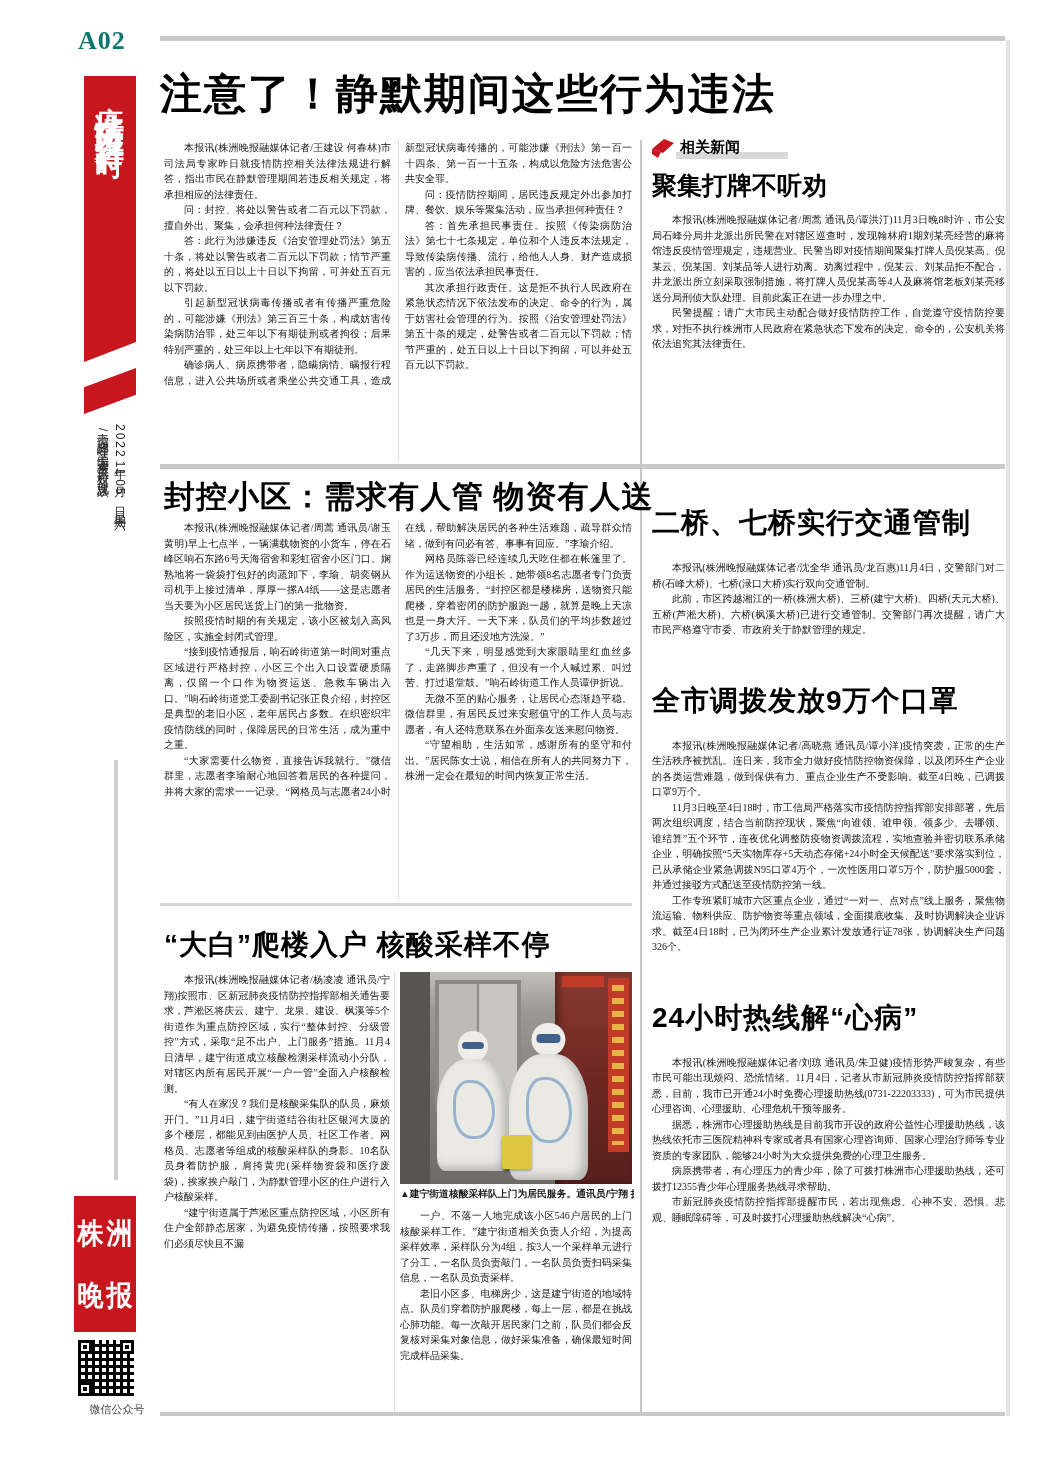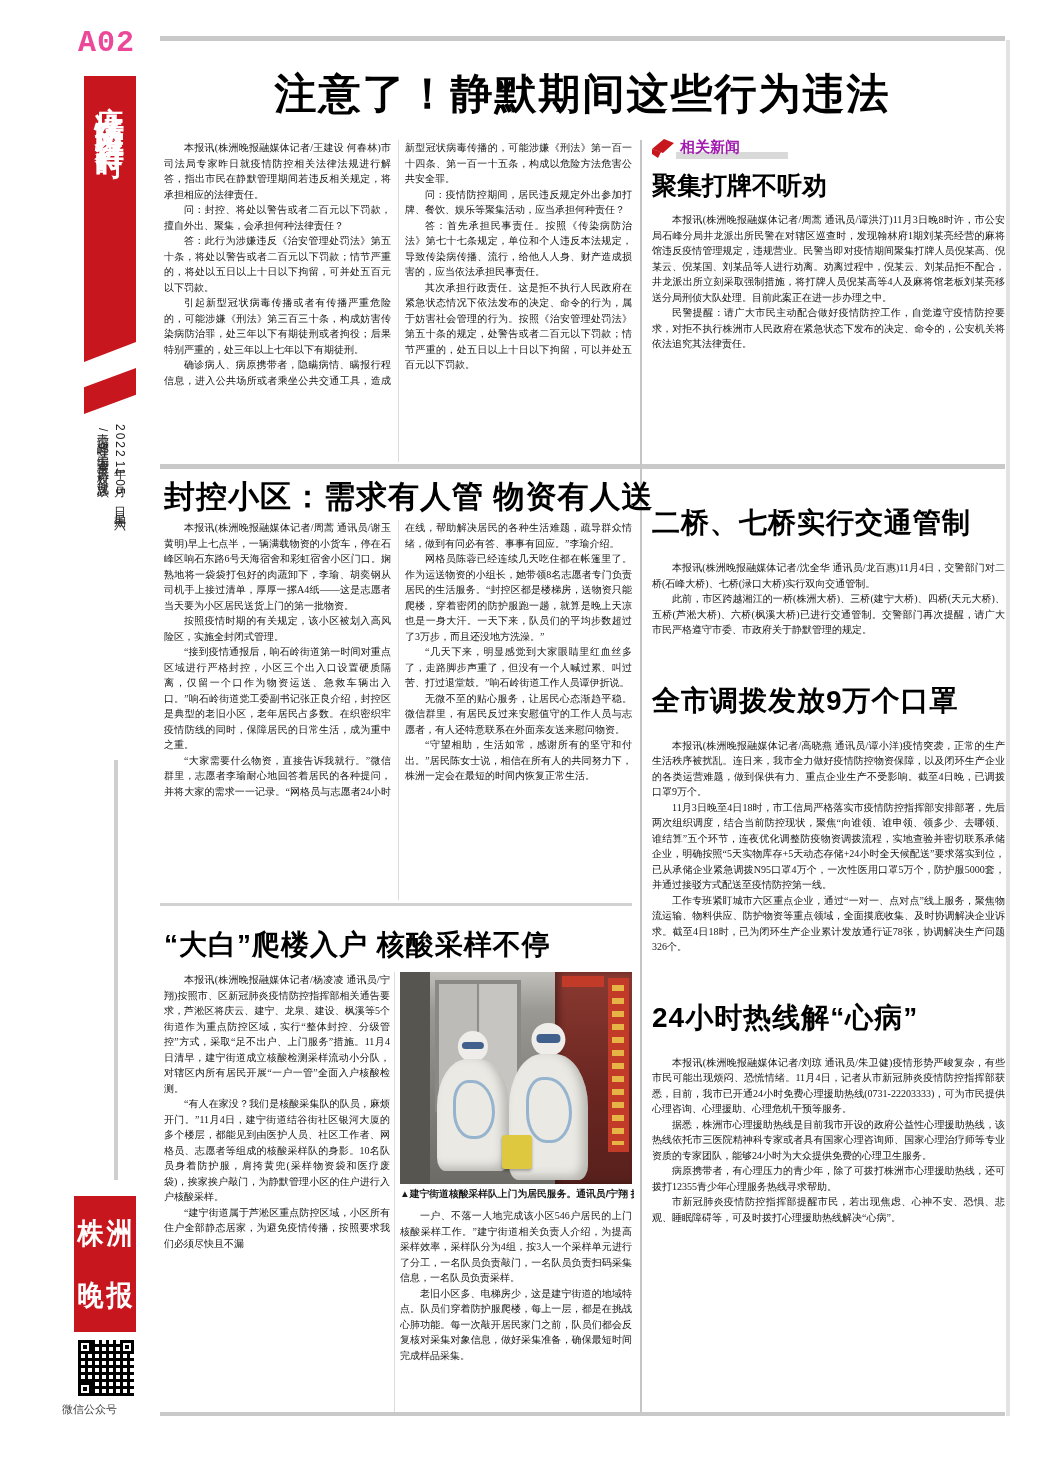--- a/index.html
+++ b/index.html
@@ -2,56 +2,56 @@
 <html><head>
 <meta charset="utf-8">
 <style>
   html,body{margin:0;padding:0;background:#ffffff;}
   body{width:1039px;height:1459px;position:relative;font-family:"Liberation Serif","DejaVu Serif",serif;color:#111;}
   .abs{position:absolute;}
   
   .rule-h{background:#c9c9c9;}
   .rule-v{background:#cccccc;}
   
-  .page-number{left:78px;top:26px;font-family:Liberation Mono, monospace;font-weight:bold;font-size:30px;letter-spacing:1px;color:#ec4899;}
+  .page-number{left:78px;top:26px;font-family:Liberation Serif, serif;font-weight:bold;font-size:26px;letter-spacing:1px;color:#0f766e;}
   .banner-main{left:84px;top:76px;width:52px;height:286px;background:#c8161e;clip-path:polygon(0 0,100% 0,100% 93%,0 100%);display:flex;justify-content:center;padding-top:8px;box-sizing:border-box;}
   .banner-main span{writing-mode:vertical-rl;text-orientation:upright;color:#fff;font-family:"Liberation Sans",sans-serif;font-weight:900;font-size:29px;letter-spacing:7px;}
   .banner-tail{left:84px;top:368px;width:52px;height:46px;background:#c8161e;clip-path:polygon(0 42%,100% 0,100% 58%,0 100%);}
   .side-date{left:94px;top:424px;height:320px;writing-mode:vertical-rl;text-orientation:mixed;font-size:12px;color:#222;letter-spacing:2px;font-family:"Liberation Sans",sans-serif;}
   .side-date span{display:block;}
   .side-vline{left:114px;top:760px;width:4px;height:420px;background:#cfcfcf;}
   .logo{left:74px;top:1196px;width:62px;height:136px;background:#c8161e;display:grid;grid-template-columns:1fr 1fr;align-items:center;justify-items:center;padding:6px 2px;box-sizing:border-box;}
   .logo span{color:#fff;font-family:"DejaVu Serif",serif;font-weight:900;font-size:26px;transform:scaleY(1.1);}
   .qr{left:78px;top:1340px;width:56px;height:56px;background:
       repeating-linear-gradient(0deg,#000 0 3px,transparent 3px 7px),
       repeating-linear-gradient(90deg,#000 0 3px,#fff 3px 7px);
       position:absolute;outline:2px solid #fff;}
   .qr .f{position:absolute;width:14px;height:14px;background:#fff;border:3px solid #000;box-sizing:border-box;}
   .qr .f::after{content:"";position:absolute;left:2px;top:2px;width:4px;height:4px;background:#000;}
   .qr .f1{left:0;top:0;} .qr .f2{right:0;top:0;} .qr .f3{left:0;bottom:0;}
-  .wechat-label{left:62px;top:1402px;width:70px;font-size:11px;color:#444;font-family:"Liberation Sans",sans-serif;}
-  
-  .h-lead{left:160px;top:66px;width:845px;text-align:center;font-family:"Liberation Sans",sans-serif;font-weight:900;font-size:42px;letter-spacing:2px;color:#000;white-space:nowrap;}
+  .wechat-label{left:82px;top:1402px;width:70px;text-align:center;font-size:11px;color:#444;font-family:"Liberation Sans",sans-serif;}
+  
+  .h-lead{left:160px;top:66px;width:845px;font-family:"Liberation Sans",sans-serif;font-weight:900;font-size:42px;letter-spacing:2px;color:#000;white-space:nowrap;}
   .h-sec{font-family:"Liberation Sans",sans-serif;font-weight:900;color:#000;margin:0;}
   .h-fengkong{left:164px;top:476px;font-size:31px;letter-spacing:1px;}
   .h-dabai{left:164px;top:926px;font-size:28px;letter-spacing:1px;}
   
   .article-body p{margin:0;text-indent:2em;text-align:justify;font-size:10px;line-height:15.5px;color:#141414;}
   .cols2{column-count:2;column-gap:14px;column-rule:1px solid #dcdcdc;overflow:hidden;}
   .lead-body{left:164px;top:140px;width:468px;height:322px;}
   .fengkong-body{left:164px;top:520px;width:468px;height:380px;}
   .dabai-col1{left:164px;top:972px;width:226px;height:440px;overflow:hidden;}
   .dabai-col2{left:400px;top:1208px;width:232px;height:205px;overflow:hidden;}
   .dabai-colrule{left:394px;top:972px;width:1px;height:440px;background:#dcdcdc;}
   
   .related{left:652px;top:136px;width:353px;}
   .related-tag-row{position:relative;height:24px;margin-bottom:8px;}
   .tag-bar{position:absolute;left:24px;bottom:1px;width:112px;height:7px;background:#d9d9d9;}
   .flag-icon{position:absolute;left:0;top:2px;width:22px;height:20px;}
-  .related-tag{position:absolute;left:28px;top:2px;font-family:"Liberation Sans",sans-serif;font-weight:bold;font-size:15px;color:#a21caf;}
+  .related-tag{position:absolute;left:28px;top:2px;font-family:"Liberation Sans",sans-serif;font-weight:bold;font-size:15px;color:#000000;}
   .related-head{font-family:"Liberation Sans",sans-serif;font-weight:900;font-size:25px;line-height:34px;color:#000;margin:2px 0 10px 0;}
   
   .right-col{left:652px;top:492px;width:353px;}
   .right-col h2{font-family:"Liberation Sans",sans-serif;font-weight:900;font-size:28px;letter-spacing:1px;color:#000;margin:12px 0 18px 0;white-space:nowrap;}
   .right-col section{margin-bottom:44px;}
   
   .photo-scene{left:400px;top:972px;width:232px;height:212px;overflow:hidden;background:linear-gradient(180deg,#c2c0ba 0%,#9b9994 18%,#84827d 55%,#6d6b66 100%);}
   .ph-leftwall{position:absolute;left:0;top:0;width:13%;height:100%;background:#57554f;}
   .ph-elevator{position:absolute;left:15%;top:4%;width:37%;height:62%;background:linear-gradient(90deg,#bcbbb7 48%,#8f8e8a 49%,#8f8e8a 51%,#c6c5c1 52%);border:4px solid #8a8985;box-sizing:border-box;}
   .ph-door{position:absolute;right:0;top:0;width:33%;height:100%;background:linear-gradient(180deg,#8a3a31 0%,#6b2621 55%,#57201c 100%);box-shadow:inset 4px 0 6px rgba(0,0,0,.35);}

